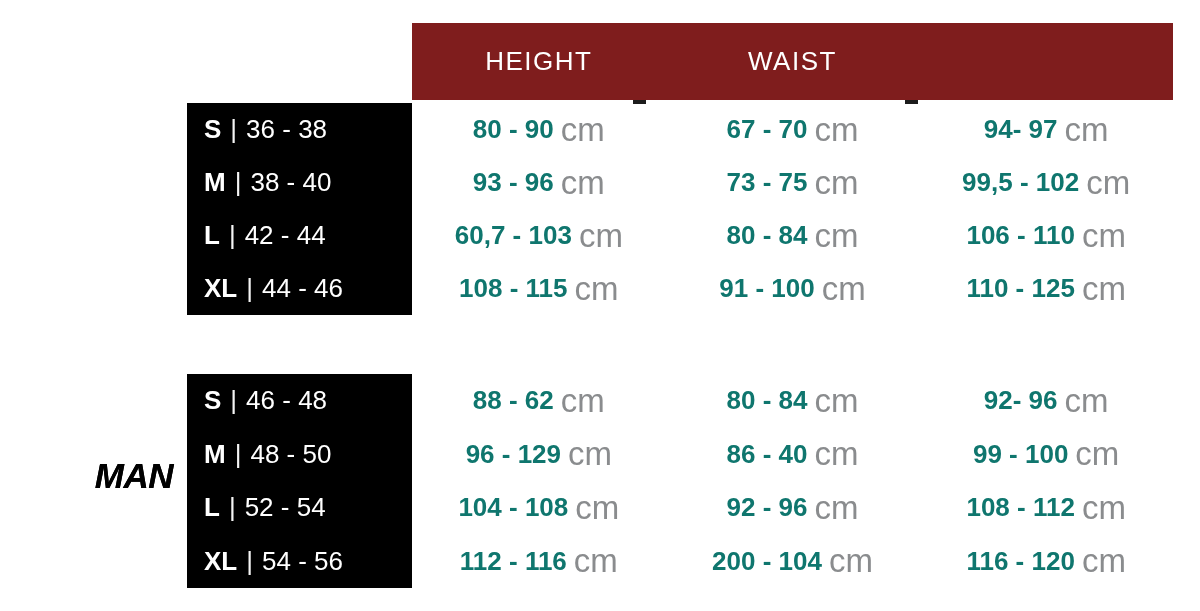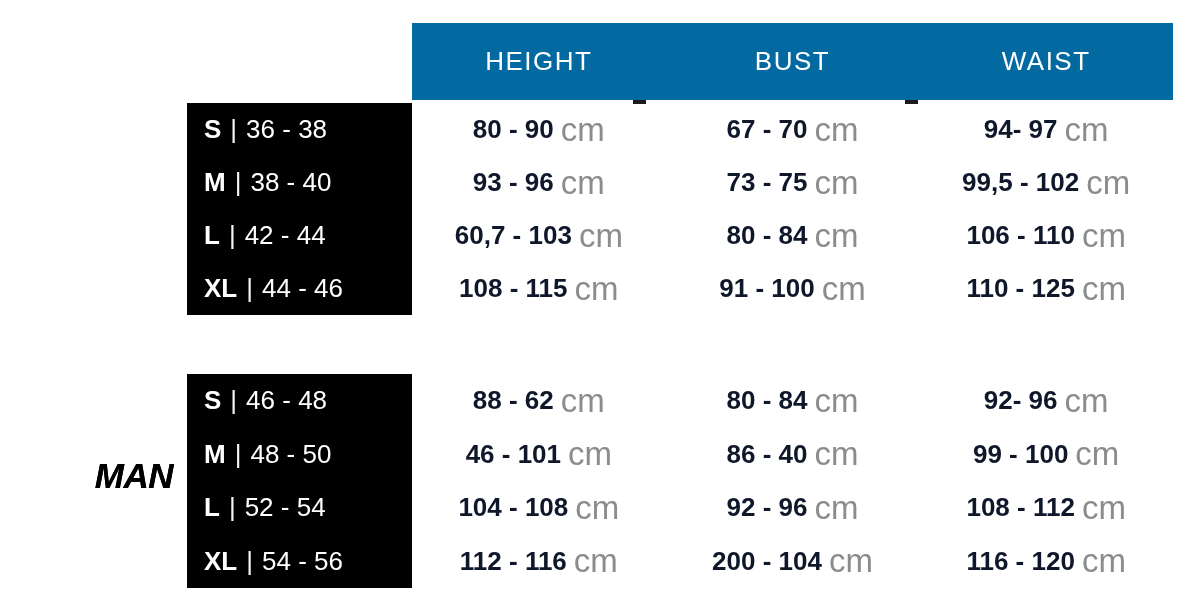--- a/index.html
+++ b/index.html
@@ -8,21 +8,21 @@
     background:#ffffff;
     font-family:"Liberation Sans", sans-serif;
     position:relative;
     overflow:hidden;
   }
   .canvas { position:absolute; inset:0; }
 
   
   .header-bar {
     position:absolute; left:412px; top:23px; width:761px; height:77px;
-    background:#0369a1;
+    background:#7f1d1d;
     display:grid; grid-template-columns:repeat(3,1fr);
   }
   .header-cell {
     display:flex; align-items:center; justify-content:center;
     color:#fff; font-size:26px; font-weight:400; letter-spacing:1.5px;
   }
   .notch { position:absolute; top:100px; width:13px; height:4px; background:#1c1c1c; }
   .notch-1 { left:633px; }
   .notch-2 { left:905px; }
 
@@ -52,31 +52,30 @@
   .rng { font-weight:normal; }
 
   
   .data-grid {
     position:absolute; left:412px; width:761px;
     display:grid; grid-template-columns:repeat(3,1fr); grid-template-rows:repeat(4,1fr);
   }
   .woman-grid { top:103px; height:212px; }
   .man-grid   { top:374px; height:214px; }
   .cell { display:flex; align-items:center; justify-content:center; white-space:nowrap; }
-  .val  { font-weight:bold; color:#0f172a; font-size:26px; }
+  .val  { font-weight:bold; color:#0f766e; font-size:26px; }
   .unit { font-weight:normal; color:#8a8c8e; font-size:33px; margin-left:7px; }
 </style>
 </head>
 <body>
 
 <div class="canvas">
 
   <div class="header-bar">
     <div class="header-cell">HEIGHT</div>
-    <div class="header-cell">BUST</div>
     <div class="header-cell">WAIST</div>
   </div>
   <div class="notch notch-1"></div>
   <div class="notch notch-2"></div>
 
 
   <div class="size-box woman-box">
     <div class="size-row">
       <span class="sz">S</span>
       <span class="sep">|</span>
@@ -182,21 +181,21 @@
     </div>
     <div class="cell">
       <span class="val">80 - 84</span>
         <span class="unit">cm</span>
     </div>
     <div class="cell">
       <span class="val">92- 96</span>
         <span class="unit">cm</span>
     </div>
     <div class="cell">
-      <span class="val">46 - 101</span>
+      <span class="val">96 - 129</span>
         <span class="unit">cm</span>
     </div>
     <div class="cell">
       <span class="val">86 - 40</span>
         <span class="unit">cm</span>
     </div>
     <div class="cell">
       <span class="val">99 - 100</span>
         <span class="unit">cm</span>
     </div>

